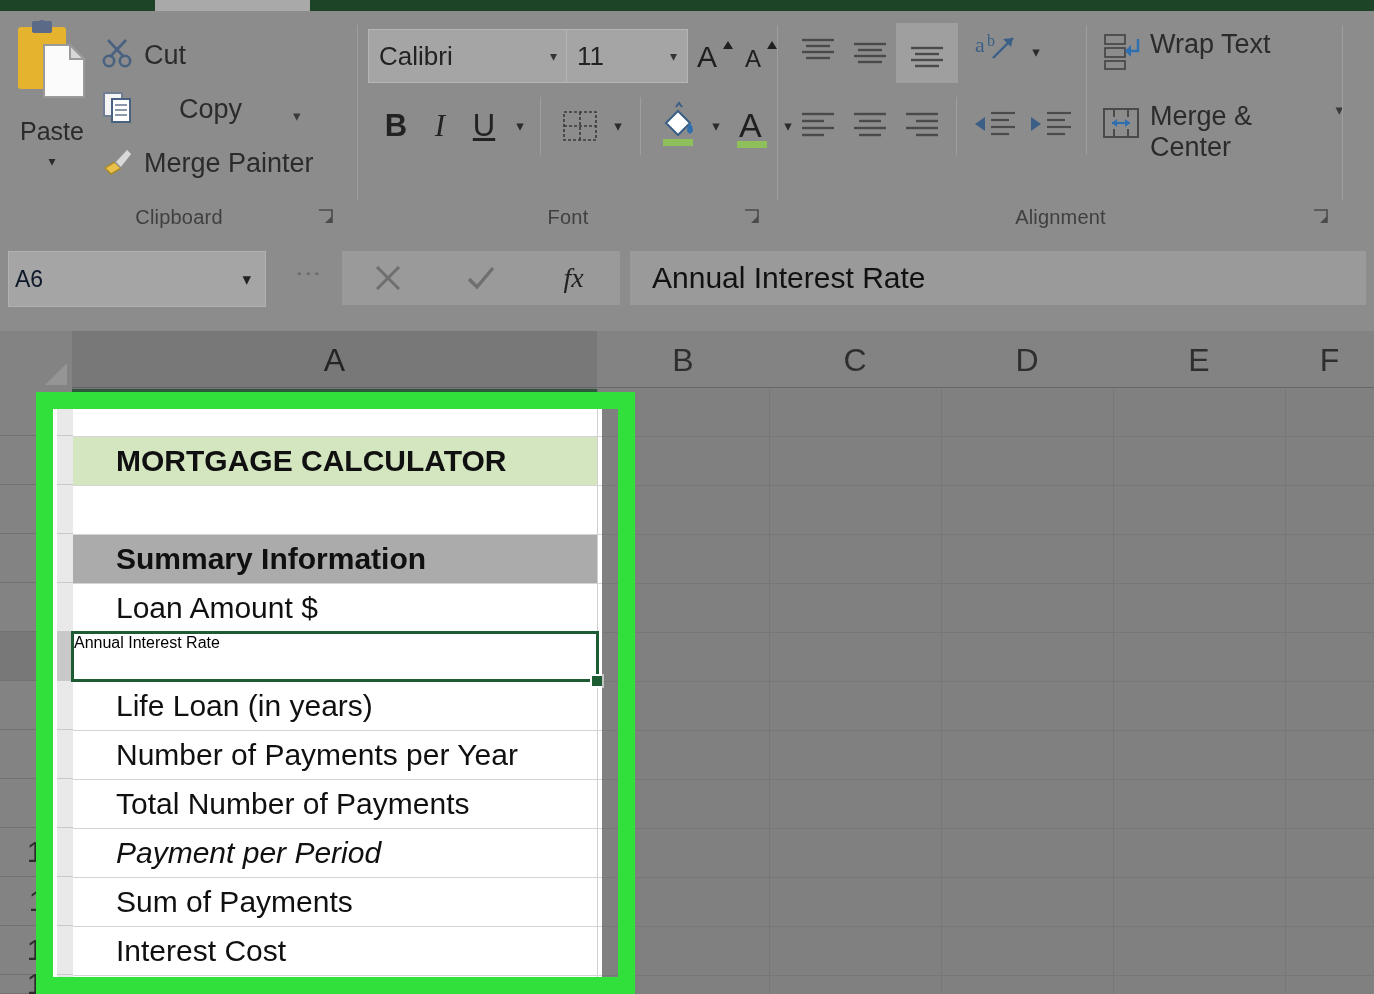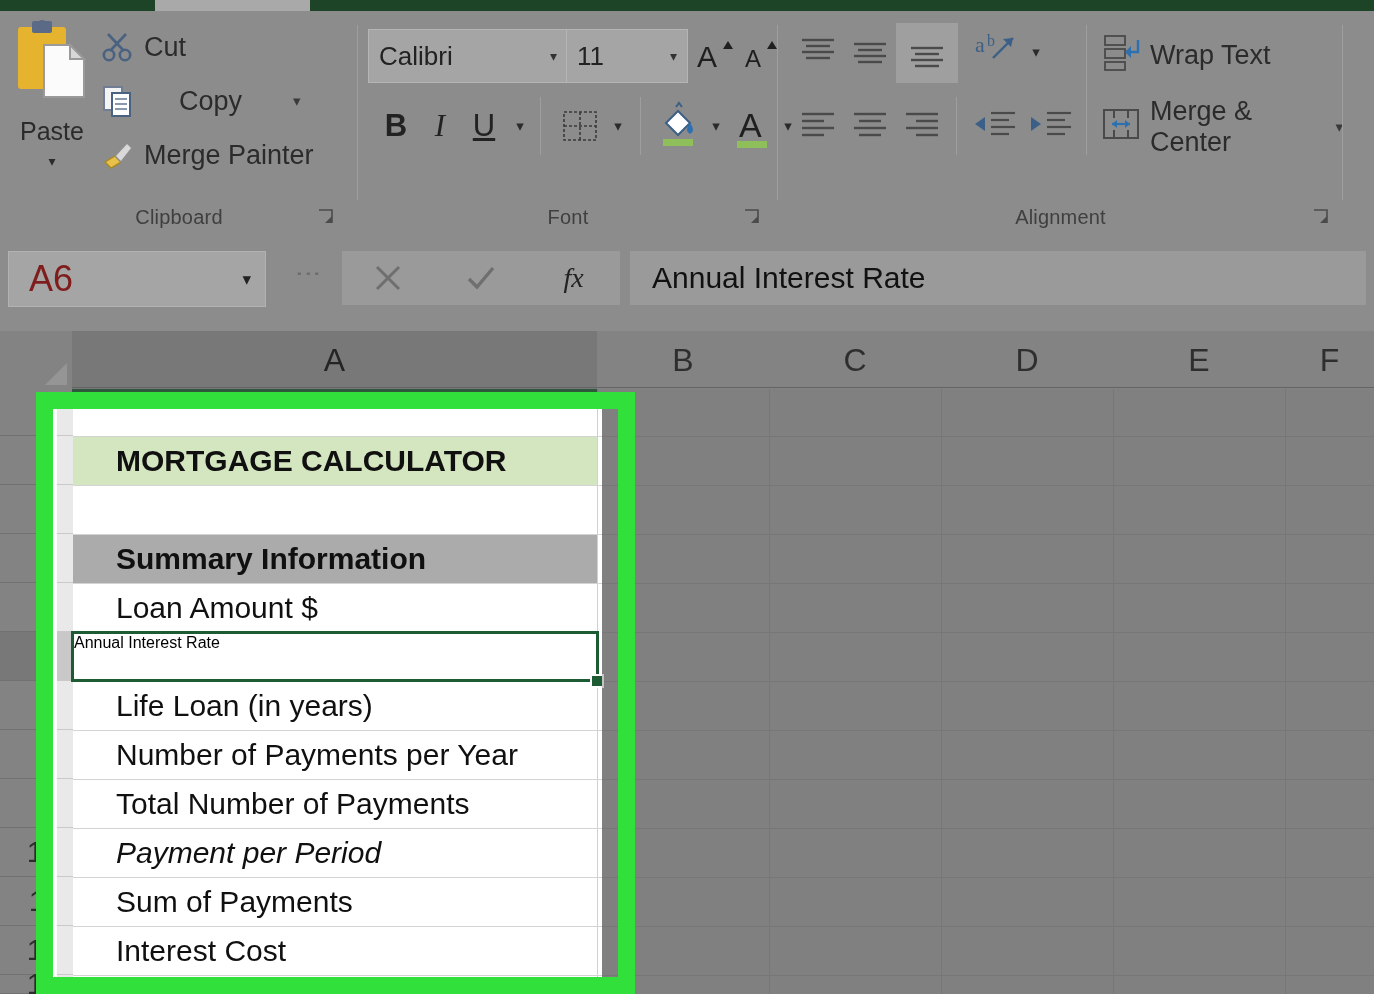--- a/index.html
+++ b/index.html
@@ -20,47 +20,47 @@
     font-size:20px;color:#3f3f3f;letter-spacing:.2px;}
   .grp-launch{position:absolute;bottom:8px;width:20px;height:20px;}
   .grp-launch svg{display:block;}
 
   
   .clip-grp{left:0;width:358px;}
   .paste-btn{position:absolute;left:8px;top:6px;width:88px;height:170px;text-align:center;}
   .paste-ico{position:relative;width:76px;height:100px;margin:0 auto;}
   .paste-label{font-size:25px;color:#2b2b2b;margin-top:2px;line-height:1;}
   .paste-caret{margin-top:10px;font-size:14px;color:#2b2b2b;line-height:1;}
-  .clip-item{position:absolute;height:48px;display:flex;align-items:center;gap:8px;
+  .clip-item{position:absolute;height:48px;display:flex;align-items:flex-end;gap:8px;
      font-size:27px;color:#2b2b2b;}
   .clip-item .ci{width:36px;height:36px;display:flex;align-items:center;justify-content:center;}
   .mini-caret{font-size:15px;color:#3a3a3a;margin-left:8px;}
 
   
   .font-grp{left:358px;width:420px;}
   .fontbox{position:absolute;background:#a5a5a5;border:1px solid #b5b5b5;
      display:flex;align-items:center;}
   .fontbox .txt{font-size:26px;color:#222;padding-left:10px;flex:1;}
   .fontbox .cv{font-size:14px;color:#333;padding-right:10px;}
   .fb-btn{position:absolute;display:flex;align-items:center;justify-content:center;
      color:#222;}
   .bold{font-weight:bold;font-size:31px;}
   .ital{font-style:italic;font-size:31px;font-family:"Liberation Serif",serif;}
   .undl{text-decoration:underline;font-size:31px;}
 
   
   .align-grp{left:778px;width:565px;}
   .al-btn{position:absolute;display:flex;align-items:center;justify-content:center;}
-  .al-txt{position:absolute;display:flex;align-items:center;gap:6px;font-size:27px;color:#2b2b2b;}
+  .al-txt{position:absolute;display:flex;gap:6px;font-size:27px;color:#2b2b2b;}
 
   
   .fbar{position:absolute;left:0;top:235px;width:1374px;height:96px;background:#8c8c8c;}
   .namebox{position:absolute;left:8px;top:16px;width:256px;height:54px;background:#a5a5a5;
      border:1px solid #b2b2b2;display:flex;align-items:center;}
-  .namebox .nb-txt{font-size:36px;color:#7f1d1d;padding-left:20px;flex:1;}
+  .namebox .nb-txt{font-size:23px;color:#0f172a;padding-left:6px;flex:1;}
   .namebox .nb-cv{font-size:17px;color:#222;padding-right:14px;}
   .vdots{position:absolute;left:298px;top:26px;font-size:26px;color:#6e6e6e;line-height:.8;
      writing-mode:vertical-rl;letter-spacing:-2px;}
   .fbtns{position:absolute;left:342px;top:16px;width:278px;height:54px;background:#9a9a9a;
      display:flex;align-items:center;}
   .fbtn{flex:1;display:flex;align-items:center;justify-content:center;}
   .fx{font-family:Liberation Serif, serif;font-style:italic;font-size:28px;color:#222;}
   .finput{position:absolute;left:630px;top:16px;width:736px;height:54px;background:#9a9a9a;
      display:flex;align-items:center;}
   .finput span{font-size:30px;color:#111;padding-left:22px;}

